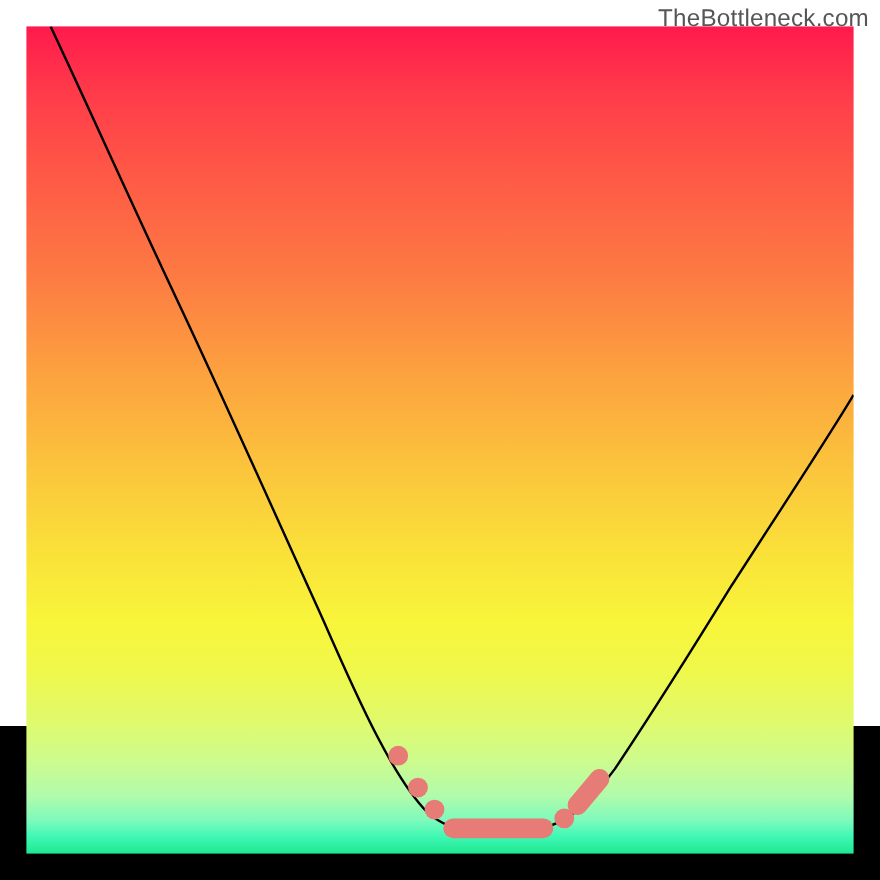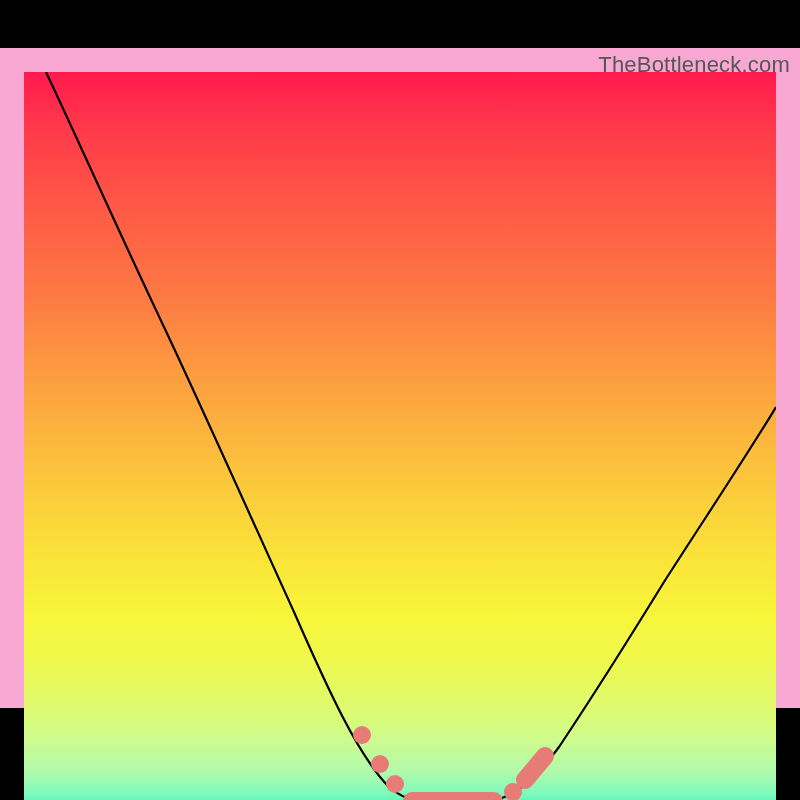--- a/index.html
+++ b/index.html
@@ -8,22 +8,21 @@
     width: 800px;
     height: 800px;
     background: #000;
     overflow: hidden;
     font-family: Arial, Helvetica, sans-serif;
   }
   .outer {
     position: relative;
     width: 800px;
     height: 660px;
-    background: #f9a8d4;
-    margin-top: 48px;
+    background: #ffffff;
   }
   .plot {
     position: absolute;
     left: 24px;
     top: 24px;
     width: 752px;
     height: 752px;
     
     background: linear-gradient(
       to bottom,

